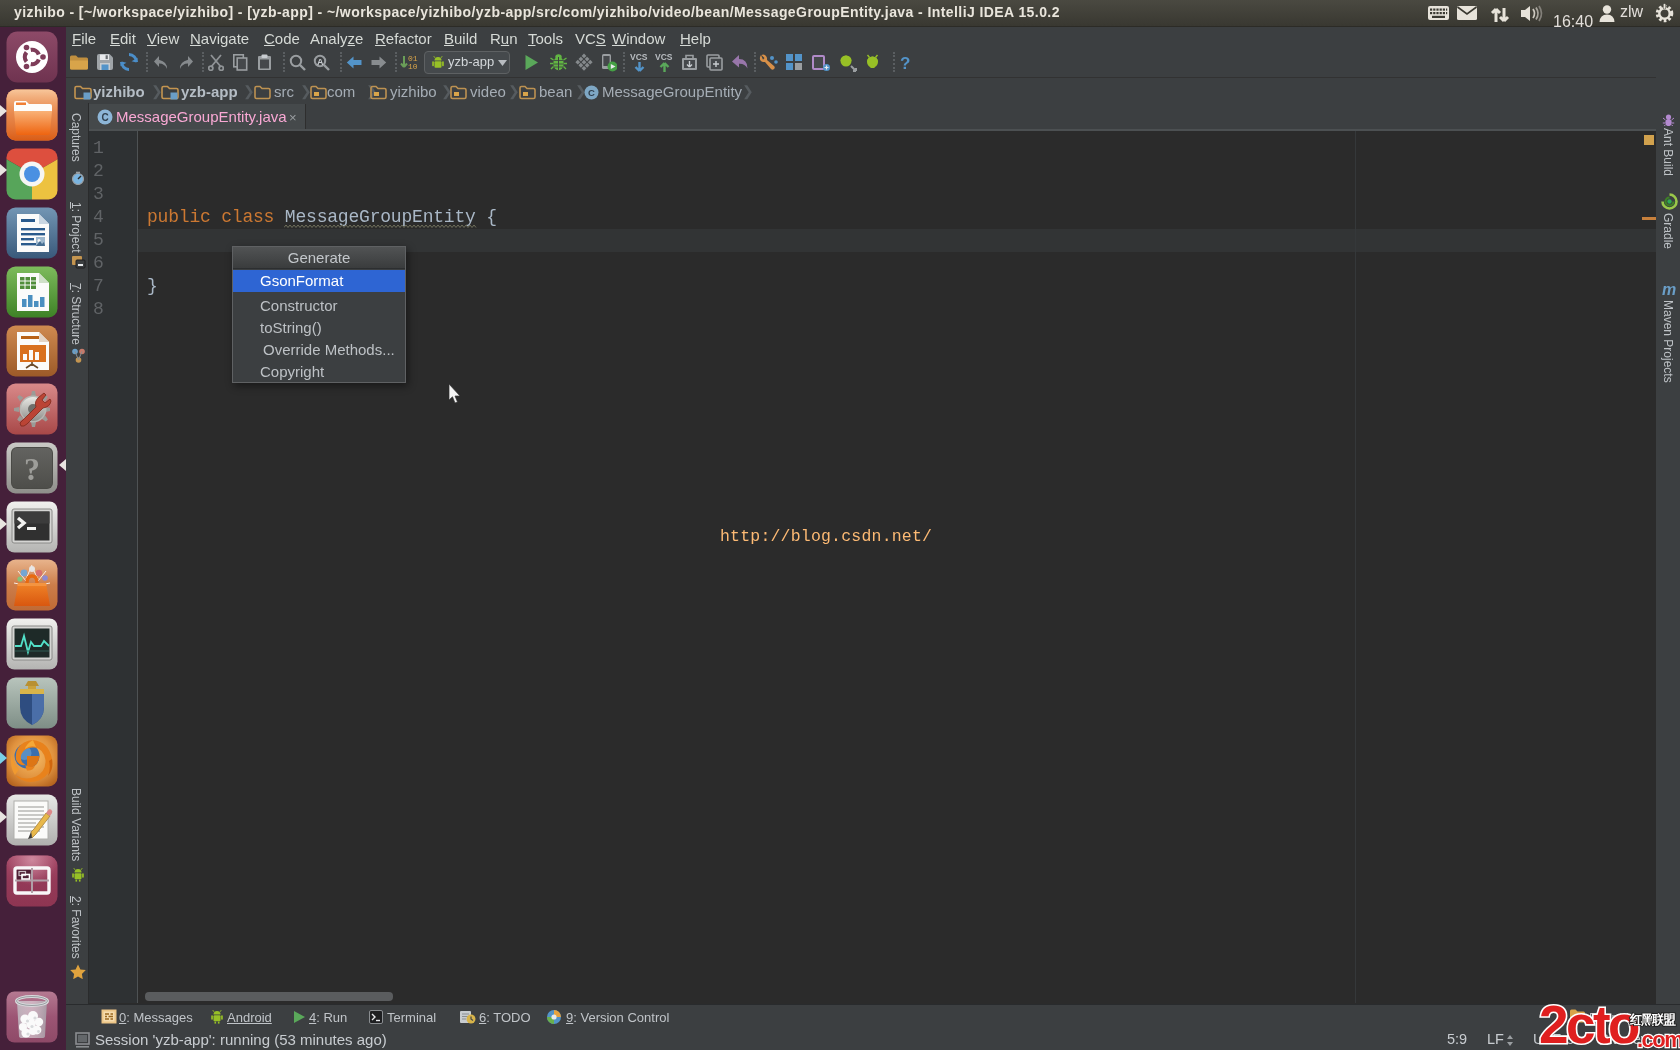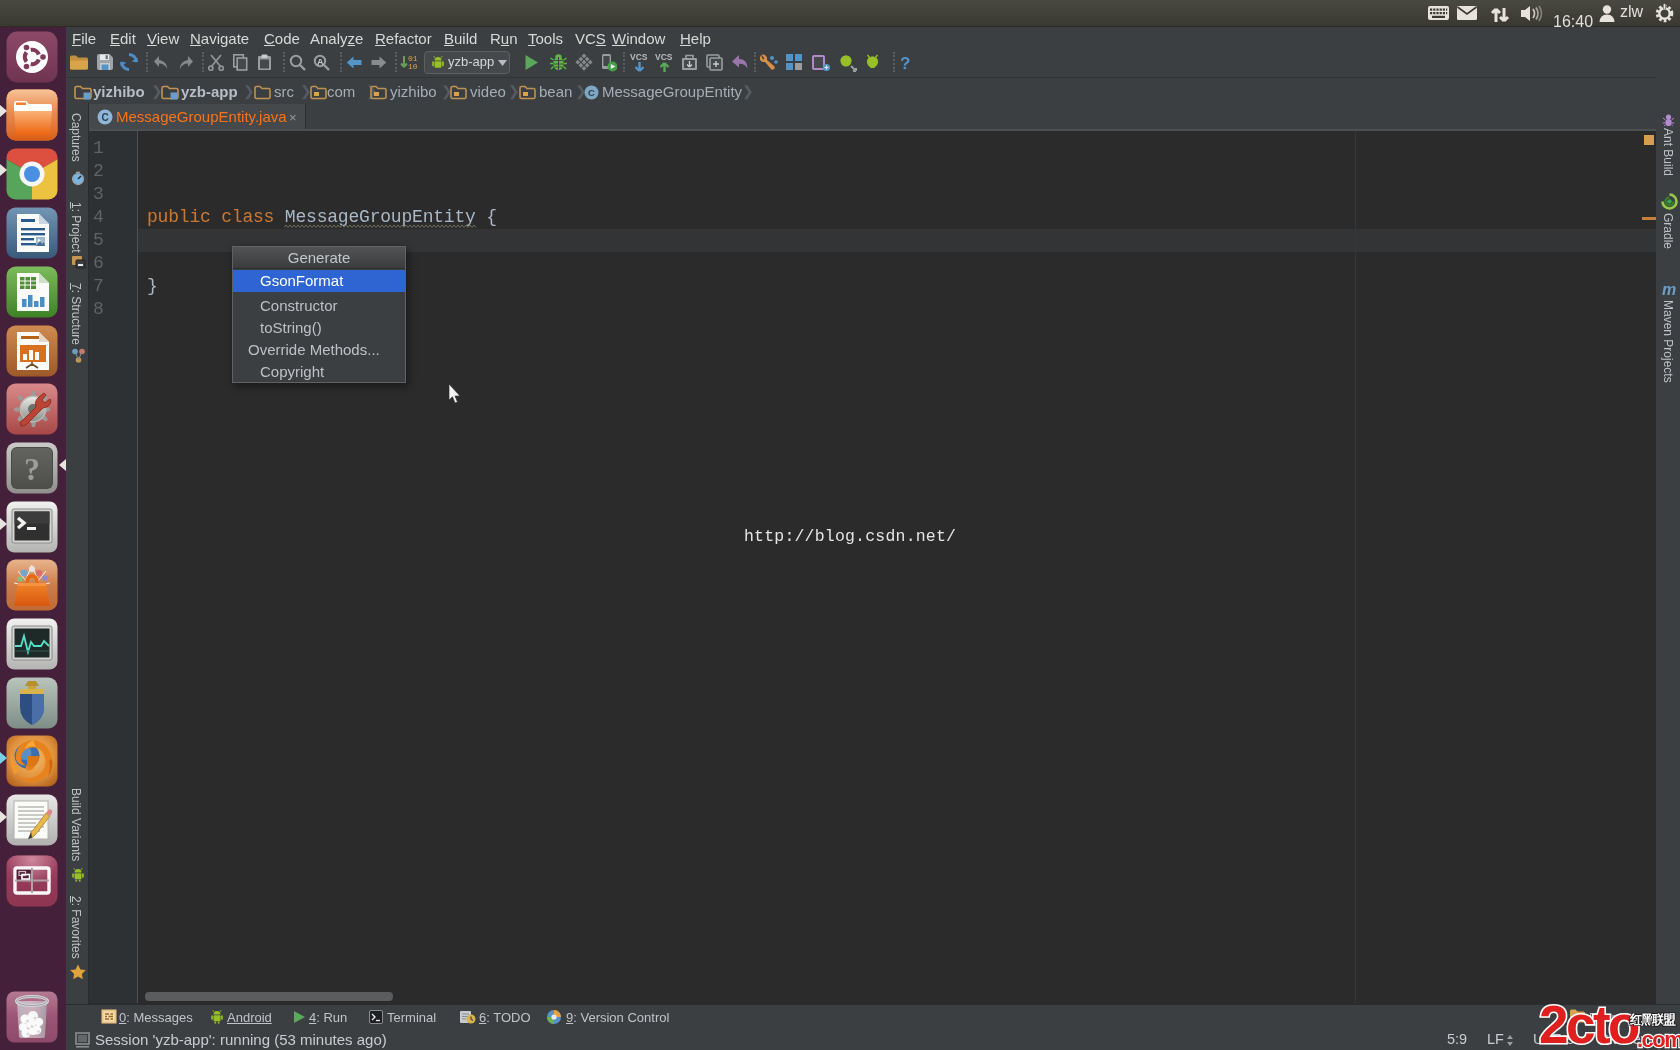--- a/index.html
+++ b/index.html
@@ -2,20 +2,21 @@
 <html><head><meta charset="utf-8">
 <style>
 html,body{margin:0;padding:0;width:1680px;height:1050px;overflow:hidden;background:#2b2b2b;font-family:"Liberation Sans",sans-serif;}
 .abs{position:absolute;white-space:nowrap;}
 .vtext{writing-mode:vertical-rl;text-orientation:sideways;white-space:nowrap;}
 .mono{font-family:"Liberation Mono",monospace;}
 </style></head>
 <body>
 
 <div class="abs" style="left:0;top:0;width:1680px;height:27px;background:linear-gradient(#4a4941,#393831);border-bottom:1px solid #2c2b26;box-sizing:border-box;">
+  <div class="abs" style="left:14px;top:4px;font-size:14px;font-weight:bold;letter-spacing:0.42px;color:#e9e5dc;">yizhibo - [~/workspace/yizhibo] - [yzb-app] - ~/workspace/yizhibo/yzb-app/src/com/yizhibo/video/bean/MessageGroupEntity.java - IntelliJ IDEA 15.0.2</div>
 
   <svg class="abs" style="left:1428px;top:6px" width="21" height="15">
       <rect x="0" y="0" width="21" height="14" rx="2" fill="#e7e3da"></rect>
       <g fill="#3a3931">
         <rect x="2" y="2.5" width="2.2" height="2.2"></rect>
         <rect x="5.2" y="2.5" width="2.2" height="2.2"></rect>
         <rect x="8.4" y="2.5" width="2.2" height="2.2"></rect>
         <rect x="11.6" y="2.5" width="2.2" height="2.2"></rect>
         <rect x="14.8" y="2.5" width="2.2" height="2.2"></rect>
         <rect x="18" y="2.5" width="1.2" height="2.2"></rect>
@@ -656,21 +657,21 @@
     </svg>
     <span class="abs" style="left:602px;top:4px;text-align:right;">MessageGroupEntity</span>
     <span class="abs" style="left:742px;top:4px;color:#565b5f;font-size:14px;">❯</span>
   </div>
 
 <div class="abs" style="left:88px;top:104px;width:218px;height:27px;background:#45494b;border-right:1px solid #2e2e2e;box-sizing:border-box;"></div>
 <svg class="abs" style="left:97px;top:109px" width="16" height="16">
     <circle cx="8" cy="8" r="7.5" fill="#8db6d8"></circle>
     <text x="8" y="12" font-size="10" font-family="Liberation Sans" font-weight="bold" fill="#30404f" text-anchor="middle">C</text>
   </svg>
-<div class="abs" style="left:116px;top:108px;font-size:15px;color:#f97316;">MessageGroupEntity.java</div>
+<div class="abs" style="left:116px;top:108px;font-size:15px;color:#f9a8d4;">MessageGroupEntity.java</div>
 <div class="abs" style="left:289px;top:110px;font-size:13px;color:#9a9ea1;">×</div>
 
 <div class="abs" style="left:88px;top:129px;width:1568px;height:2px;background:#4c5052;"></div>
 
 <div class="abs" style="left:89px;top:131px;width:1567px;height:872px;background:#2b2b2b;">
 
   <div class="abs" style="left:0;top:0;width:49px;height:872px;background:#2e3133;border-right:1px solid #4e5254;box-sizing:border-box;"></div>
 
   <div class="abs" style="left:49px;top:98px;width:1518px;height:23px;background:#323435;"></div>
 
@@ -687,34 +688,34 @@
       <div>8</div>
     </div>
 
   <div class="mono abs" style="left:58px;top:75px;font-size:18px;letter-spacing:-0.2px;line-height:23px;height:23px;color:#a9b7c6;"><span style="color:#cc7832">public class </span>MessageGroupEntity {</div>
   <div class="mono abs" style="left:58px;top:144px;font-size:18px;letter-spacing:-0.2px;line-height:23px;height:23px;color:#a9b7c6;">}</div>
 
   <svg class="abs" style="left:195px;top:93px" width="194" height="5">
       <path d="M0 3.5 L2 1 L4 3.5 L6 1 L8 3.5 L10 1 L12 3.5 L14 1 L16 3.5 L18 1 L20 3.5 L22 1 L24 3.5 L26 1 L28 3.5 L30 1 L32 3.5 L34 1 L36 3.5 L38 1 L40 3.5 L42 1 L44 3.5 L46 1 L48 3.5 L50 1 L52 3.5 L54 1 L56 3.5 L58 1 L60 3.5 L62 1 L64 3.5 L66 1 L68 3.5 L70 1 L72 3.5 L74 1 L76 3.5 L78 1 L80 3.5 L82 1 L84 3.5 L86 1 L88 3.5 L90 1 L92 3.5 L94 1 L96 3.5 L98 1 L100 3.5 L102 1 L104 3.5 L106 1 L108 3.5 L110 1 L112 3.5 L114 1 L116 3.5 L118 1 L120 3.5 L122 1 L124 3.5 L126 1 L128 3.5 L130 1 L132 3.5 L134 1 L136 3.5 L138 1 L140 3.5 L142 1 L144 3.5 L146 1 L148 3.5 L150 1 L152 3.5 L154 1 L156 3.5 L158 1 L160 3.5 L162 1 L164 3.5 L166 1 L168 3.5 L170 1 L172 3.5 L174 1 L176 3.5 L178 1 L180 3.5 L182 1 L184 3.5 L186 1 L188 3.5 L190 1 L192 3.5" stroke="#70705c" stroke-width="1" fill="none"></path>
     </svg>
 
-  <div class="mono abs" style="left:655px;top:396px;font-size:16.5px;color:#e5e5e5;letter-spacing:0.2px;">http://blog.csdn.net/</div>
+  <div class="mono abs" style="left:631px;top:396px;font-size:16.5px;color:#fdba74;letter-spacing:0.2px;">http://blog.csdn.net/</div>
 
   <div class="abs" style="left:56px;top:861px;width:248px;height:9px;background:#5a5c5e;border-radius:4px;"></div>
 </div>
 
 <div class="abs" style="left:1644px;top:135px;width:10px;height:10px;background:#d1a14d;"></div>
 <div class="abs" style="left:1642px;top:217px;width:14px;height:3px;background:#c7803c;"></div>
 
 <div class="abs" style="left:232px;top:246px;width:174px;height:137px;background:#3c3f41;border:1px solid #5f6163;box-sizing:border-box;box-shadow:2px 3px 8px rgba(0,0,0,0.45);">
   <div class="abs" style="left:0;top:0;width:172px;height:22px;background:linear-gradient(#515354,#3a3c3d);border-bottom:1px solid #2c2e30;box-sizing:border-box;text-align:center;font-size:15px;color:#c3c7cb;line-height:21px;">Generate</div>
   <div class="abs" style="left:0;top:23px;width:172px;height:22px;background:#2e65d3;color:#ffffff;font-size:15px;line-height:22px;"><span style="margin-left:27px">GsonFormat</span></div>
   <div class="abs" style="left:0;top:48px;width:172px;height:22px;color:#bdc1c5;font-size:15px;line-height:22px;"><span style="margin-left:27px">Constructor</span></div>
   <div class="abs" style="left:0;top:70px;width:172px;height:22px;color:#bdc1c5;font-size:15px;line-height:22px;"><span style="margin-left:27px">toString()</span></div>
-  <div class="abs" style="left:0;top:92px;width:172px;height:22px;color:#bdc1c5;font-size:15px;line-height:22px;"><span style="margin-left:15px">Override Methods...</span></div>
+  <div class="abs" style="left:0;top:92px;width:172px;height:22px;color:#bdc1c5;font-size:15px;line-height:22px;"><span style="margin-left:30px">Override Methods...</span></div>
   <div class="abs" style="left:0;top:114px;width:172px;height:22px;color:#bdc1c5;font-size:15px;line-height:22px;"><span style="margin-left:27px">Copyright</span></div>
 </div>
 
 <div class="abs" style="left:66px;top:103px;width:23px;height:901px;background:#3c3f41;border-right:1px solid #2a2b2c;box-sizing:border-box;"></div>
 <div id="leftstripe">
   <div class="abs vtext" style="left:69px;top:113px;font-size:12px;color:#bfc3c7;">Captures</div>
   <svg class="abs" style="left:71px;top:171px" width="14" height="14">
       <circle cx="7" cy="8" r="5.5" fill="#7ab4e0" stroke="#9a9ea1" stroke-width="1.2"></circle>
       <path d="M7 8 L10 5" stroke="#2b2b2b" stroke-width="1.4"></path>
       <path d="M5 1.5 L9 1.5" stroke="#9a9ea1" stroke-width="1.6"></path>

